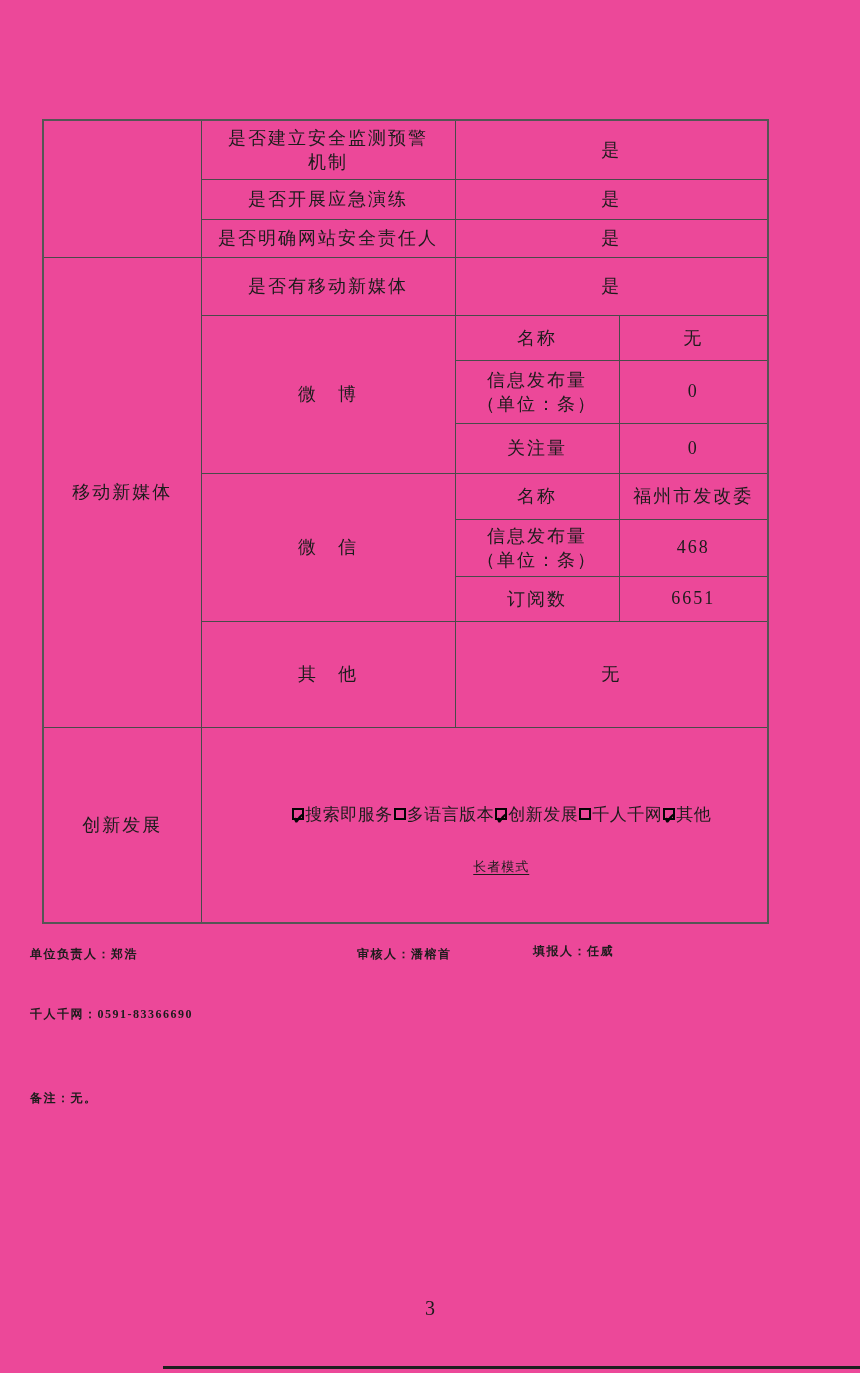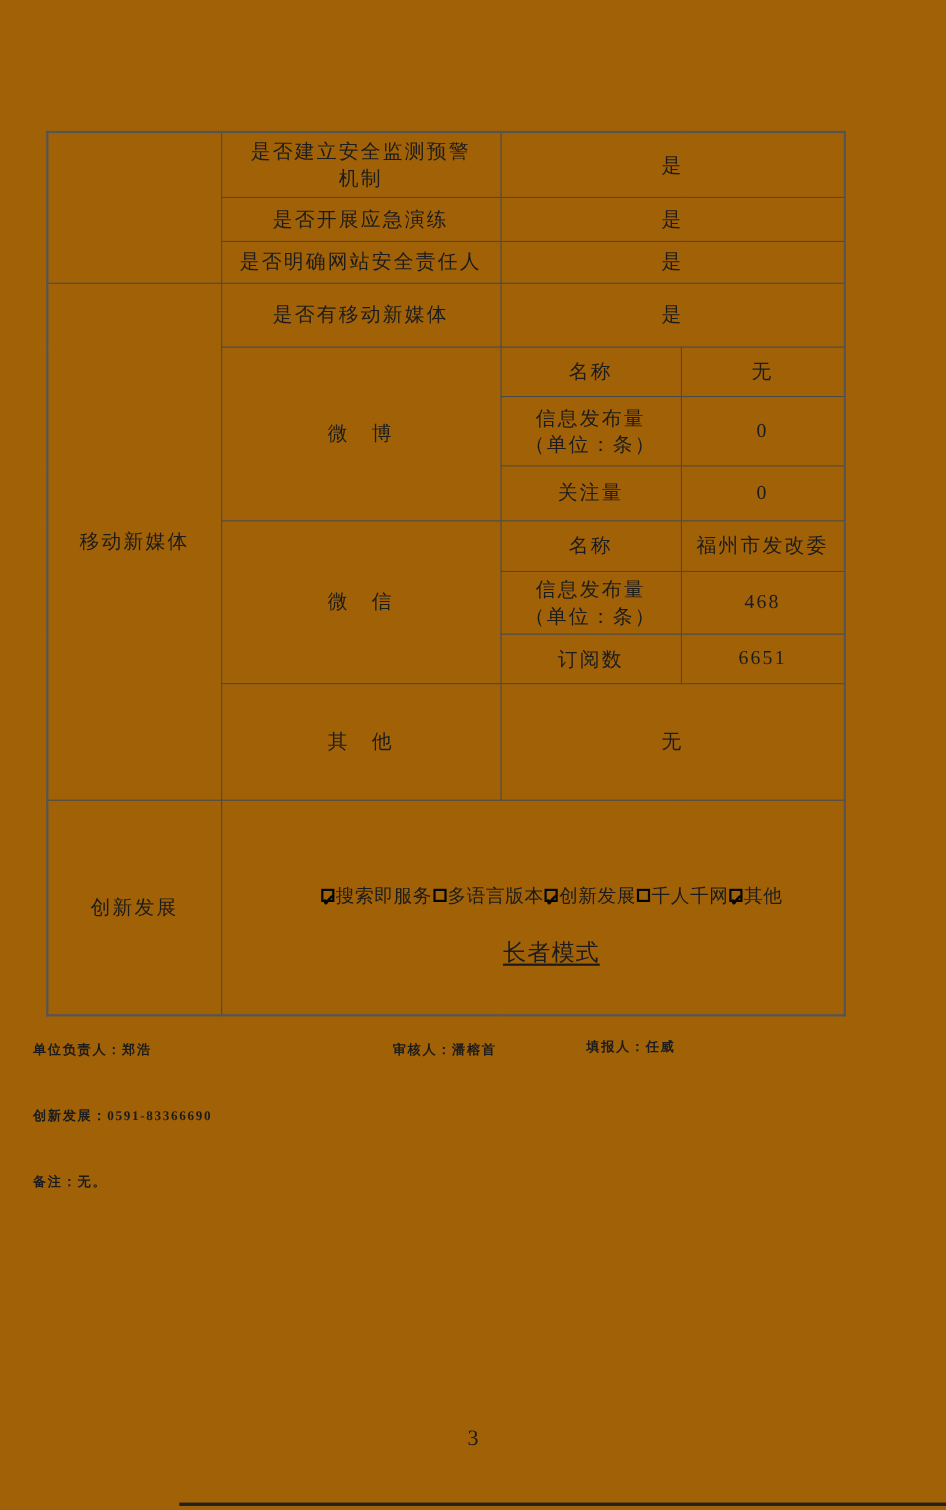--- a/index.html
+++ b/index.html
@@ -2,21 +2,21 @@
 <html><head>
 <meta charset="utf-8">
 <style>
   * { box-sizing: border-box; margin: 0; padding: 0; }
   html, body { background: #ffffff; }
   body { font-family: "Liberation Serif", "DejaVu Serif", serif; color: #1c1c1c; }
   .page {
     position: relative;
     width: 860px;
     height: 1373px;
-    background: #a16207;
+    background: #ec4899;
     overflow: hidden;
   }
   table.report-table {
     position: absolute;
     left: 42px;
     top: 119px;
     width: 725px;
     border-collapse: collapse;
     table-layout: fixed;
     border: 2px solid #555;
@@ -31,21 +31,21 @@
     overflow: hidden;
   }
   td.section-head { font-size: 18px; }
   td.innov-cell {
     text-align: left;
     padding-left: 34px;
     letter-spacing: 0;
     white-space: normal;
   }
   .innov-line1 { font-size: 17px; line-height: 31px; letter-spacing: 0.5px; }
-  .innov-line2 { font-size: 21px; line-height: 31px; letter-spacing: 1px;
+  .innov-line2 { font-size: 13px; line-height: 31px; letter-spacing: 1px;
                  text-decoration: underline; text-underline-offset: 3px; }
   .opt { display: inline-flex; align-items: center; }
   .cb {
     display: inline-block;
     width: 12px; height: 12px;
     border: 2.6px solid #050505;
     position: relative;
     margin: 0 1px;
     vertical-align: -2px;
     flex: none;
@@ -161,21 +161,21 @@
           <div class="innov-line2">长者模式</div>
         </td>
       </tr>
     </tbody>
   </table>
 
   <div class="footer-item" style="left:30px; top:946px;"><span>单位负责人：</span><span>郑浩</span></div>
   <div class="footer-item" style="left:317px; top:946px;margin-left:40px;"><span>审核人：</span><span>潘榕首</span></div>
   <div class="footer-item" style="left:533px; top:943px;"><span>填报人：</span><span>任威</span></div>
 
-  <div class="footer-item" style="left:30px; top:1006px;"><span>创新发展：</span><span>0591-83366690</span></div>
+  <div class="footer-item" style="left:30px; top:1006px;"><span>千人千网：</span><span>0591-83366690</span></div>
 
-  <div class="footer-item" style="left:30px; top:1066px;"><span>备注：</span><span>无。</span></div>
+  <div class="footer-item" style="left:30px; top:1090px;"><span>备注：</span><span>无。</span></div>
 
   <div class="page-number">3</div>
 
   <div class="next-page-edge"></div>
 
 </div>
 
 </body></html>

